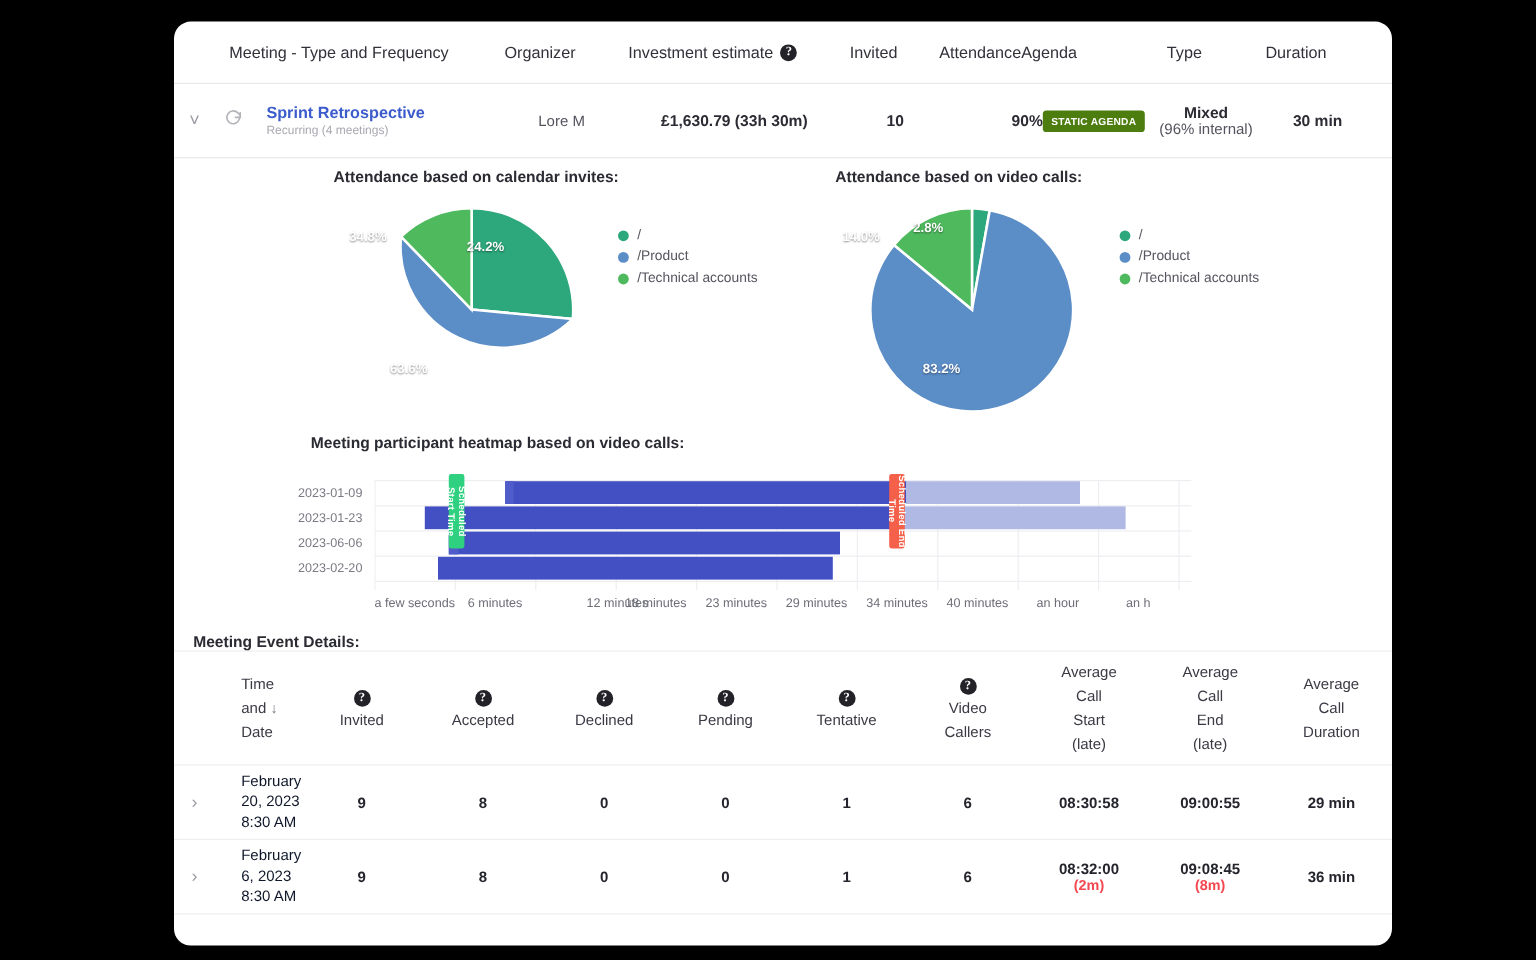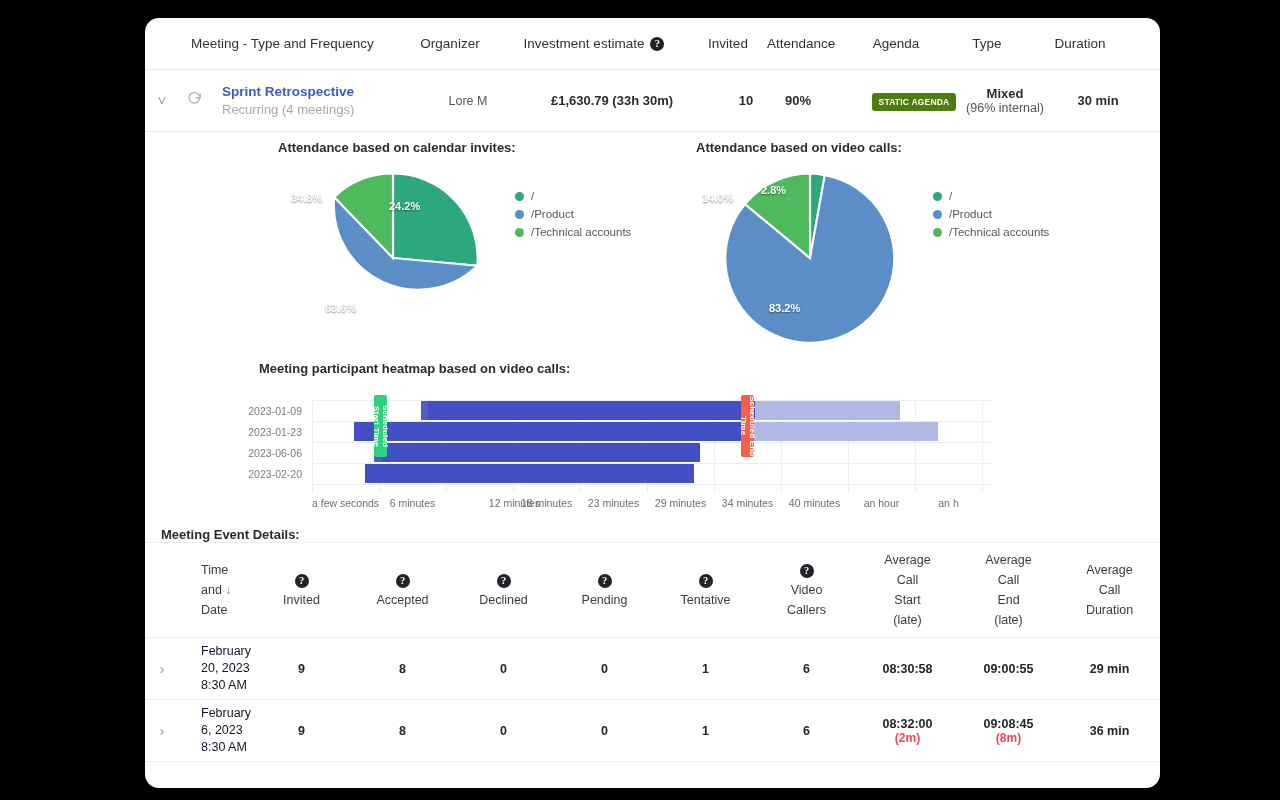--- a/index.html
+++ b/index.html
@@ -34,22 +34,22 @@
   .mt-row {
     height: 62px;
     border-bottom: 1px solid #e9e9ec;
   }
   .c-exp   { width: 34px; flex: 0 0 34px; text-align: center; }
   .c-rec   { width: 30px; flex: 0 0 30px; text-align: center; }
   .c-name  { width: 210px; flex: 0 0 210px; padding-left: 13px; }
   .c-org   { width: 98px; flex: 0 0 98px; text-align: center; }
   .c-inv   { width: 190px; flex: 0 0 190px; text-align: center; }
   .c-invt  { width: 78px; flex: 0 0 78px; text-align: center; }
-  .c-att   { width: 84px; flex: 0 0 84px; text-align: left; }
-  .c-ag    { width: 90px; flex: 0 0 90px; text-align: center; }
+  .c-att   { width: 84px; flex: 0 0 84px; text-align: right; }
+  .c-ag    { width: 90px; flex: 0 0 90px; text-align: left; }
   .c-type  { width: 92px; flex: 0 0 92px; text-align: center; }
   .c-dur   { width: 94px; flex: 0 0 94px; text-align: center; }
 
   .mt-head .c-name { padding-left: 0; margin-left: -18px; }
   .mt-head .c-exp, .mt-head .c-rec { width: 34px; }
 
   .hdr-cell { display: inline-flex; align-items: center; gap: 6px; justify-content: center; }
 
   .qmark {
     display: inline-block;
@@ -72,21 +72,21 @@
   }
 
   .m-title {
     color: #3c5ccc;
     font-size: 13.5px;
     font-weight: bold;
     line-height: 1.35;
   }
   .m-sub {
     color: #a8a8b0;
-    font-size: 13px;
+    font-size: 10px;
     line-height: 1.35;
   }
   .cellv { font-size: 13px; color: #2b2b33; }
   .cellv.b { font-weight: bold; }
   .cellv.sm { font-size: 12.5px; color: #54545e; font-weight: normal; }
 
   .badge {
     display: inline-block;
     background: #4d7c0f;
     color: #ffffff;

